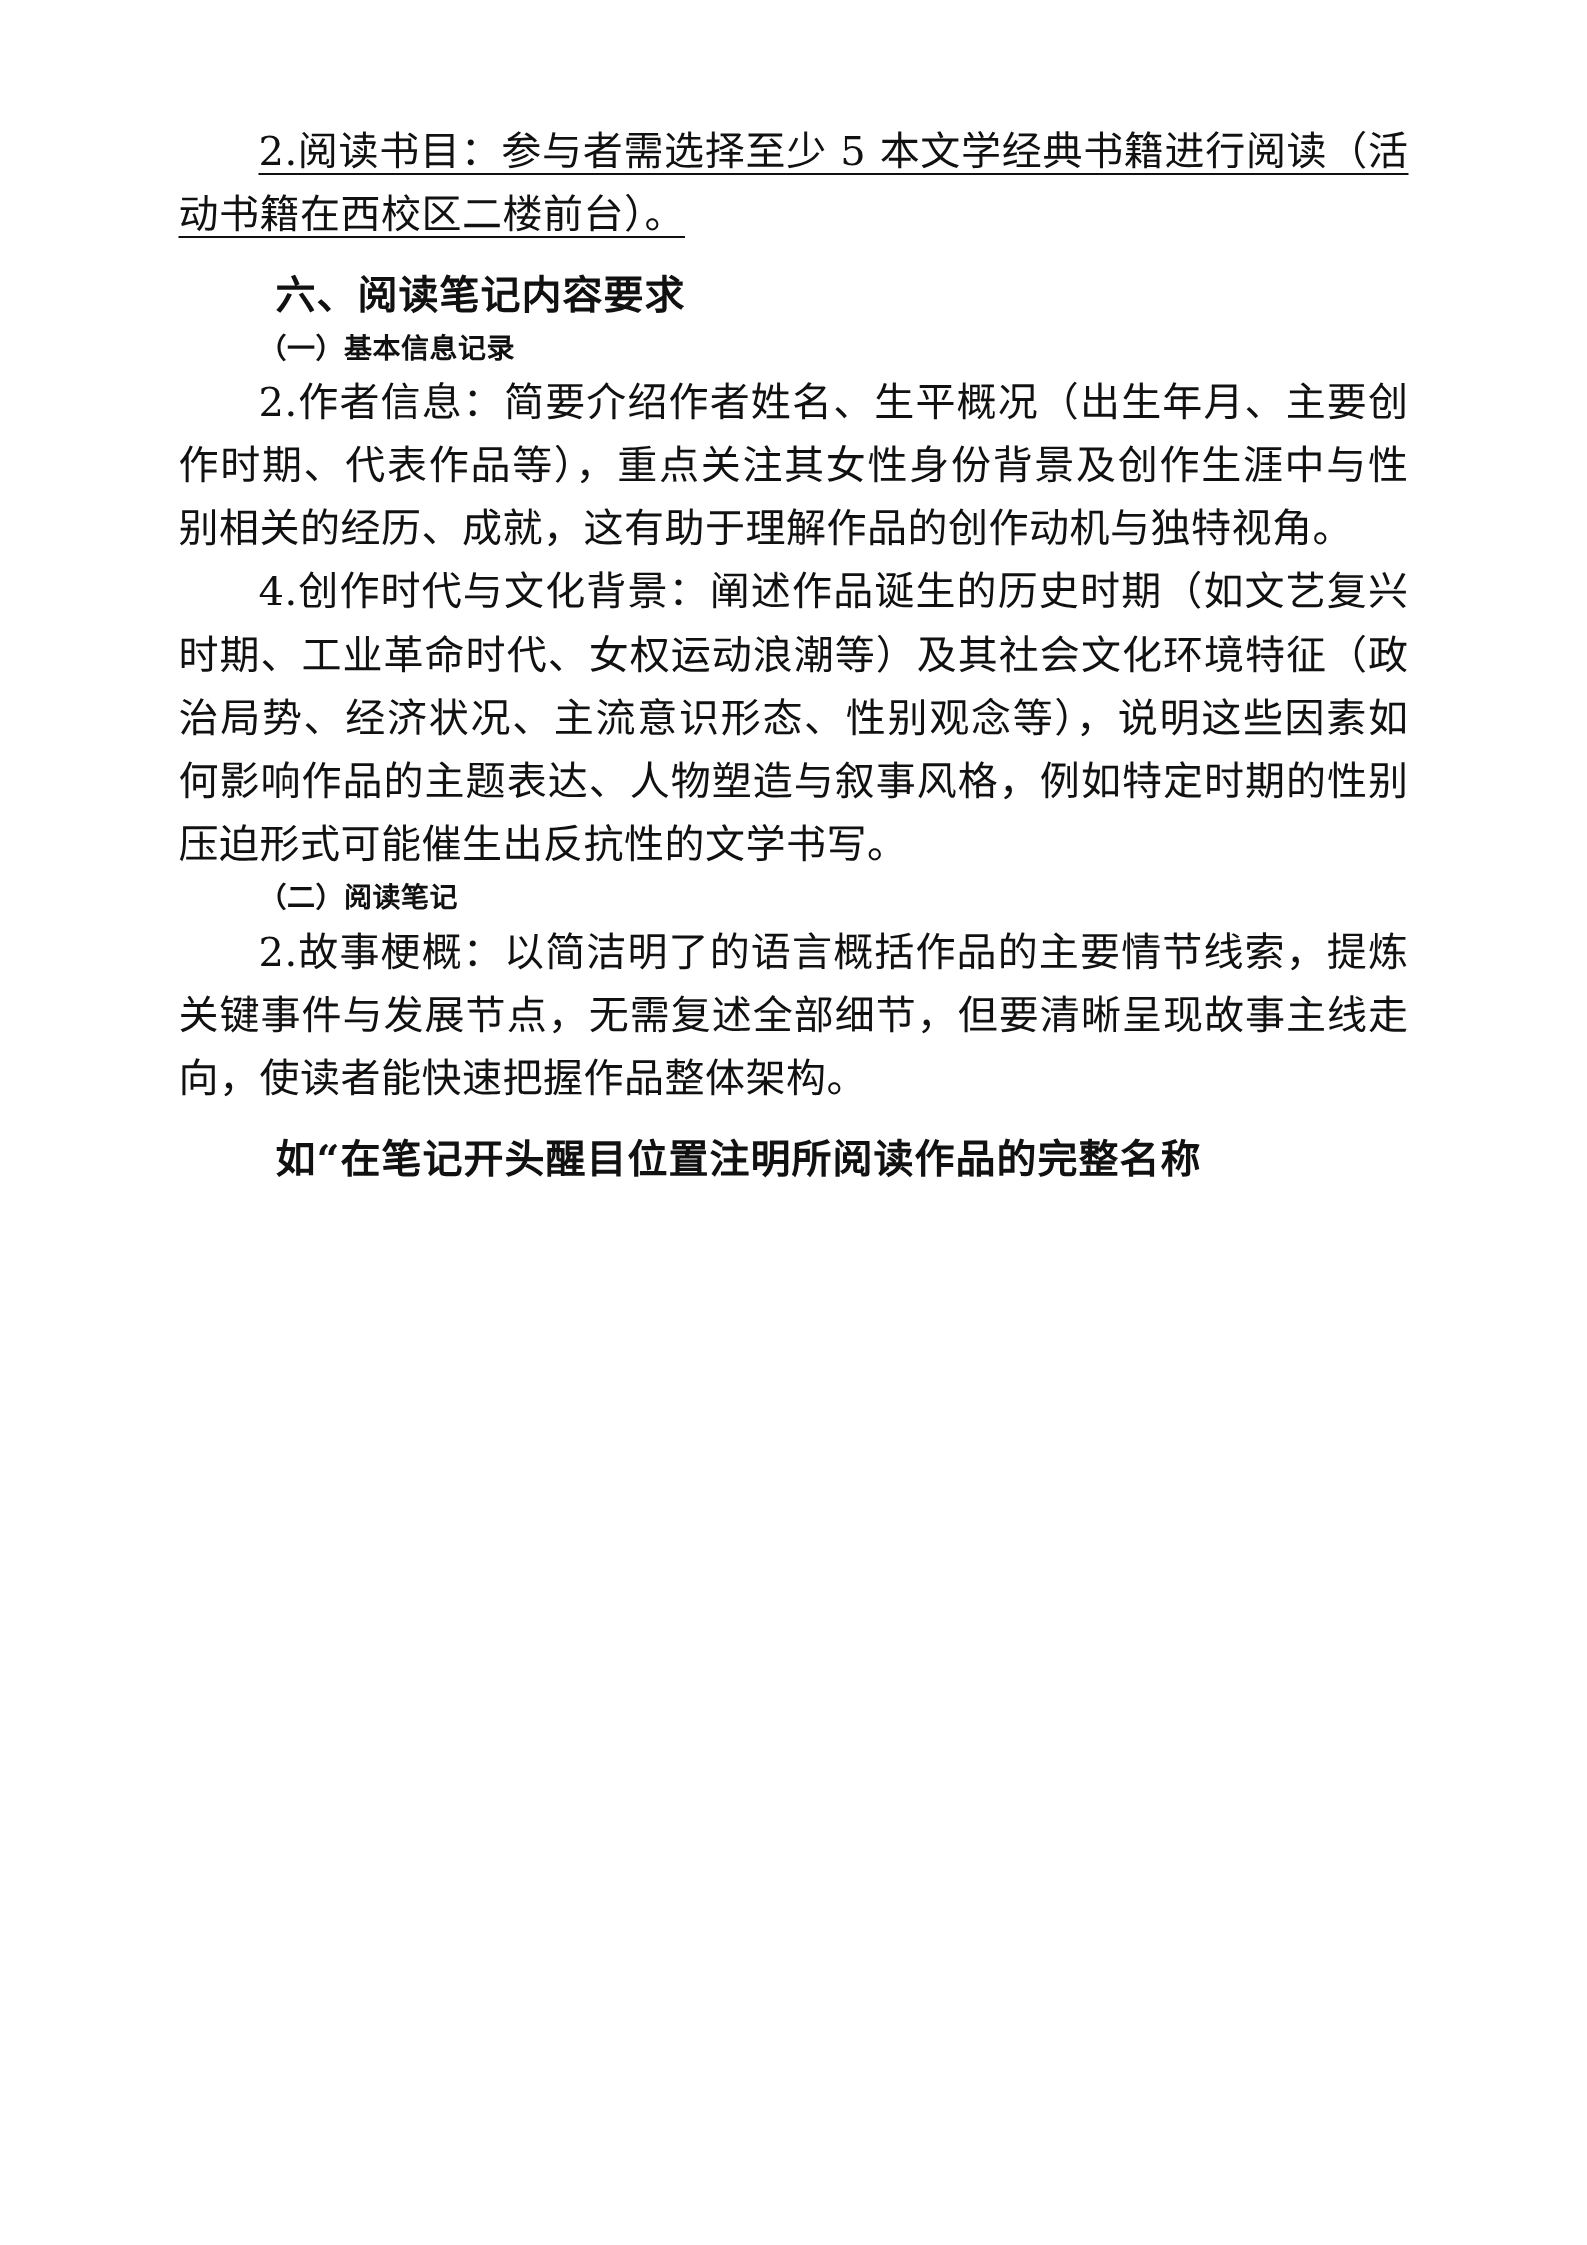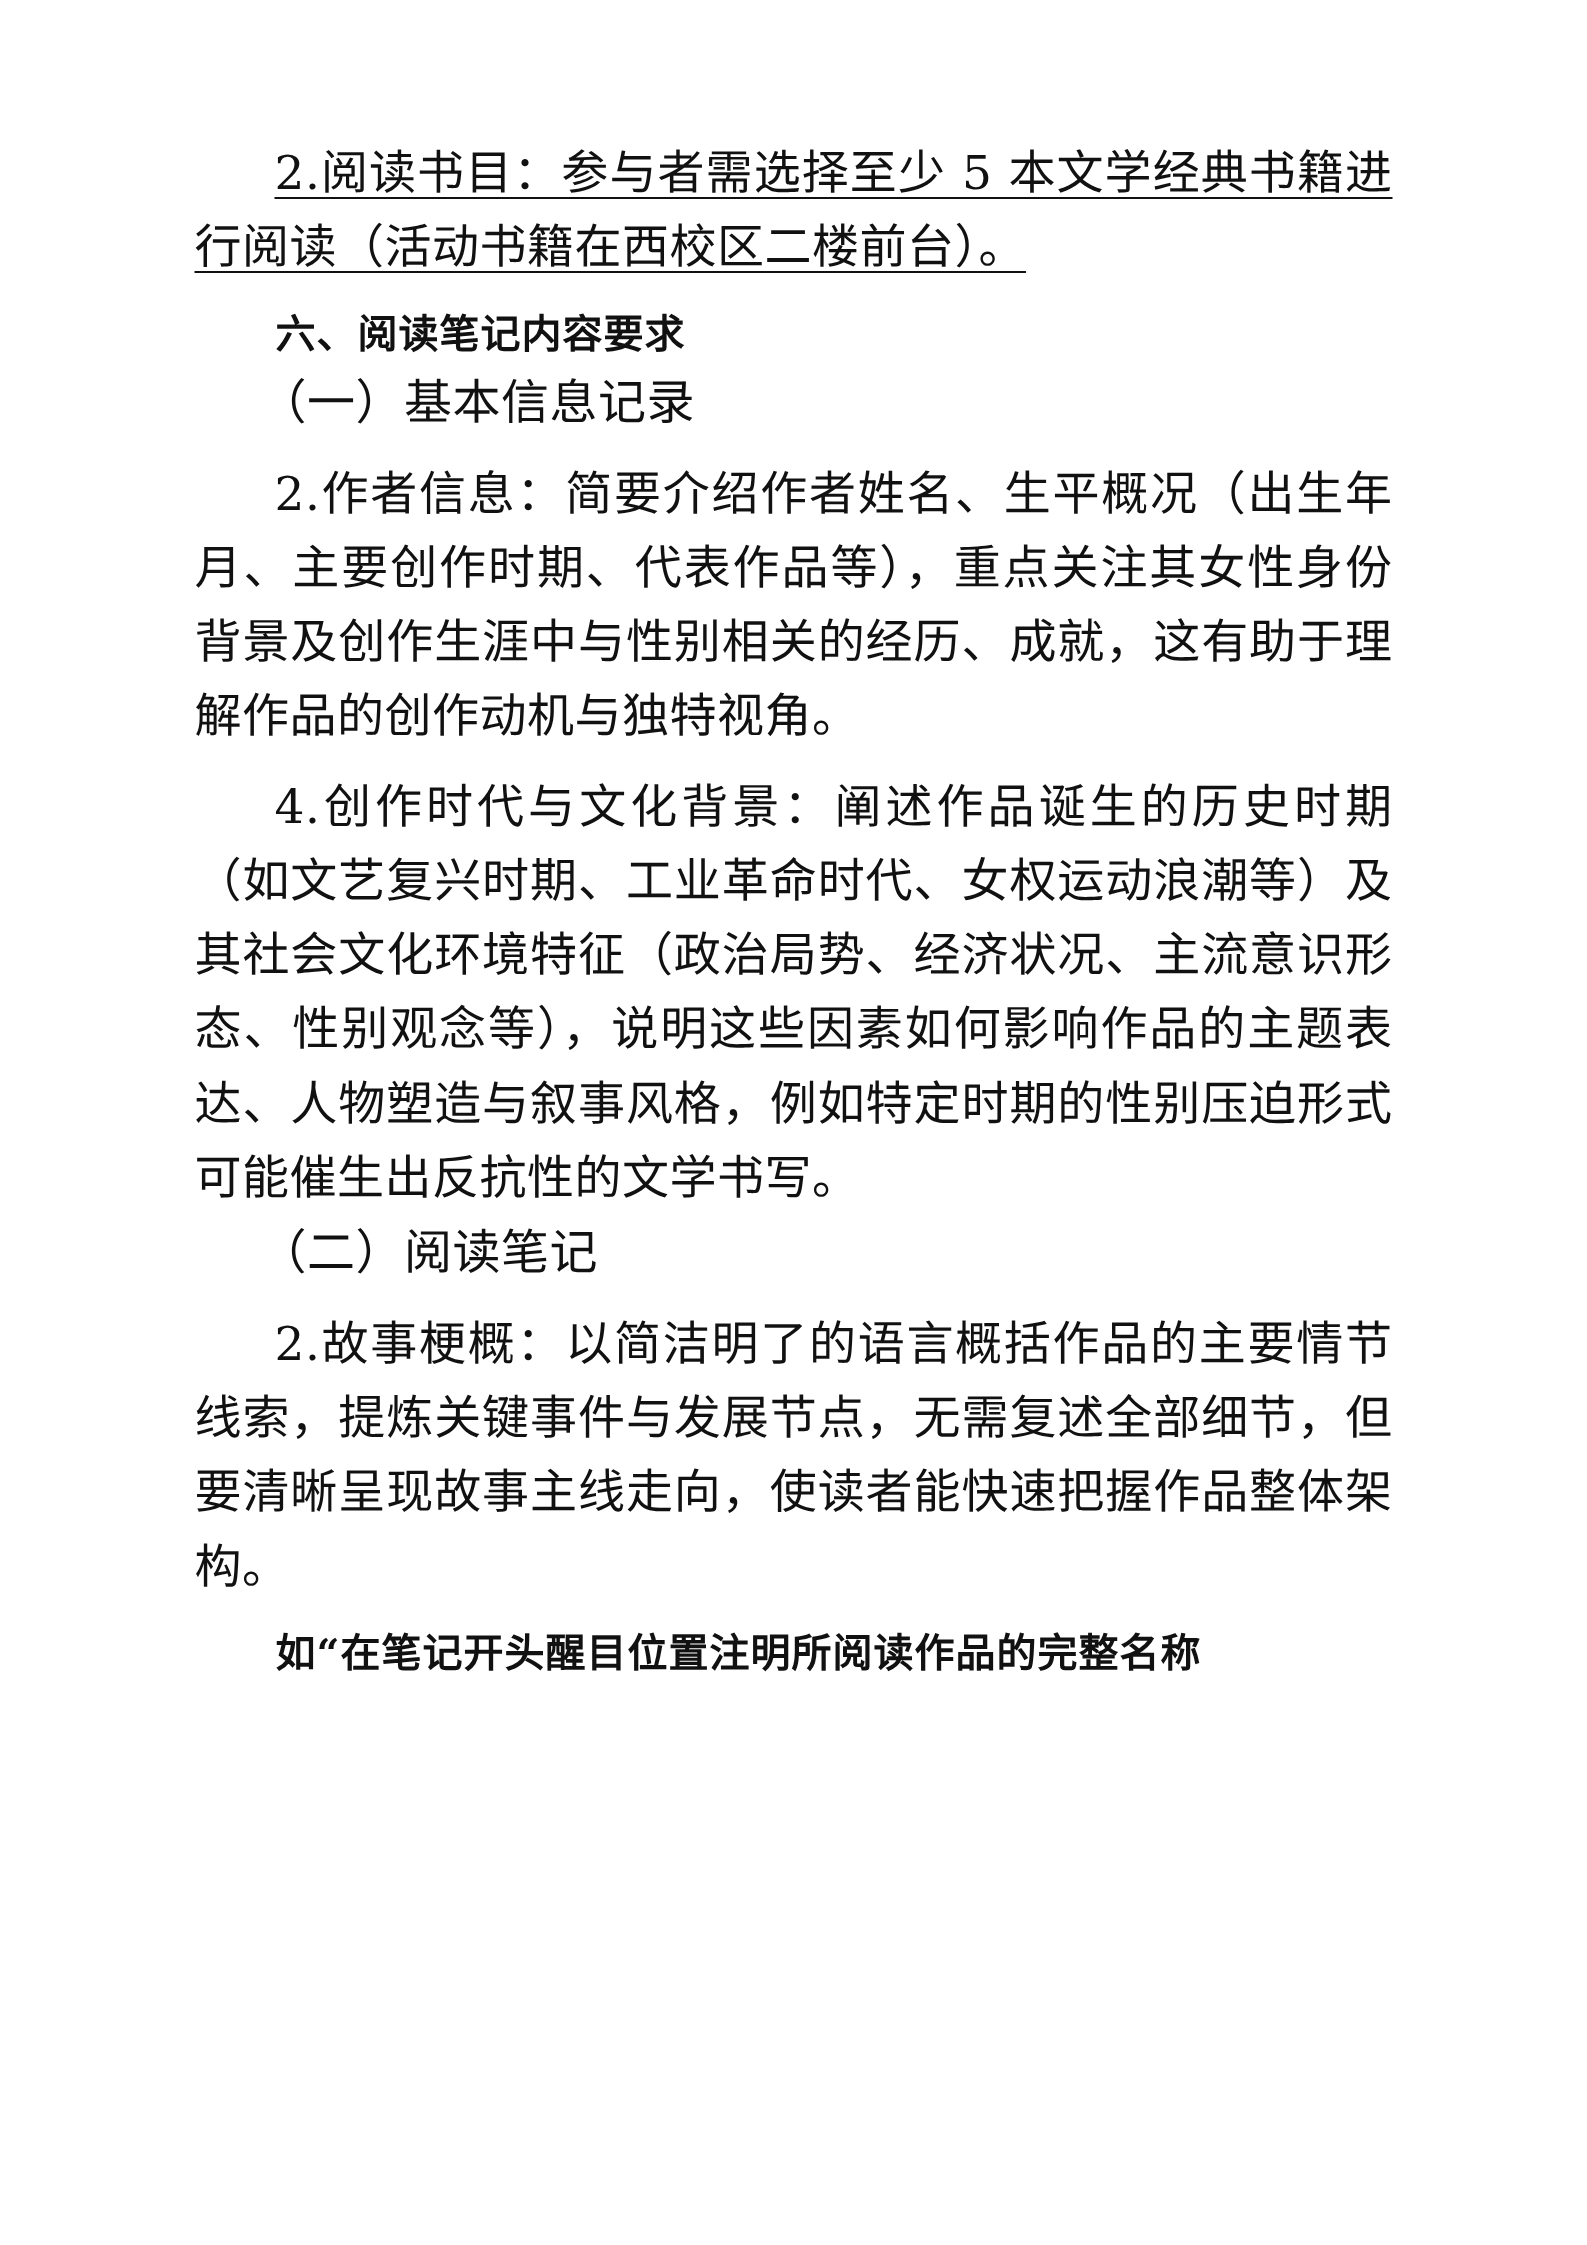--- a/index.html
+++ b/index.html
@@ -23,22 +23,22 @@
     width: 1587px;
     height: 2245px;
     box-sizing: border-box;
     padding: 120px 175px 90px 175px;
   }
   .doc-body {
     width: 1230px;
     margin: 0 auto;
   }
   p {
-    margin: 16px;
-    font-size: 47px;
+    margin: 0;
+    font-size: 40px;
     line-height: 1.58;
     letter-spacing: 0.5px;
     text-align: justify;
     text-justify: inter-ideograph;
     word-break: break-all;
   }
   .indent {
     text-indent: 80px;
   }
   .underline {
@@ -48,25 +48,25 @@
   }
   .heading {
     font-weight: bold;
     font-size: 40px;
     line-height: 1.58;
     text-indent: 80px;
     margin: 17px;
     letter-spacing: 1px;
   }
   .subheading {
-    font-size: 48px;
+    font-size: 28px;
     line-height: 1.58;
     text-indent: 80px;
     margin: 0;
-    font-weight: normal;
+    font-weight: bold;
     letter-spacing: 0.5px;
   }
   .block {
     margin-bottom: 0px;
   }
 </style>
 </head>
 <body>
 
 <div class="page">

